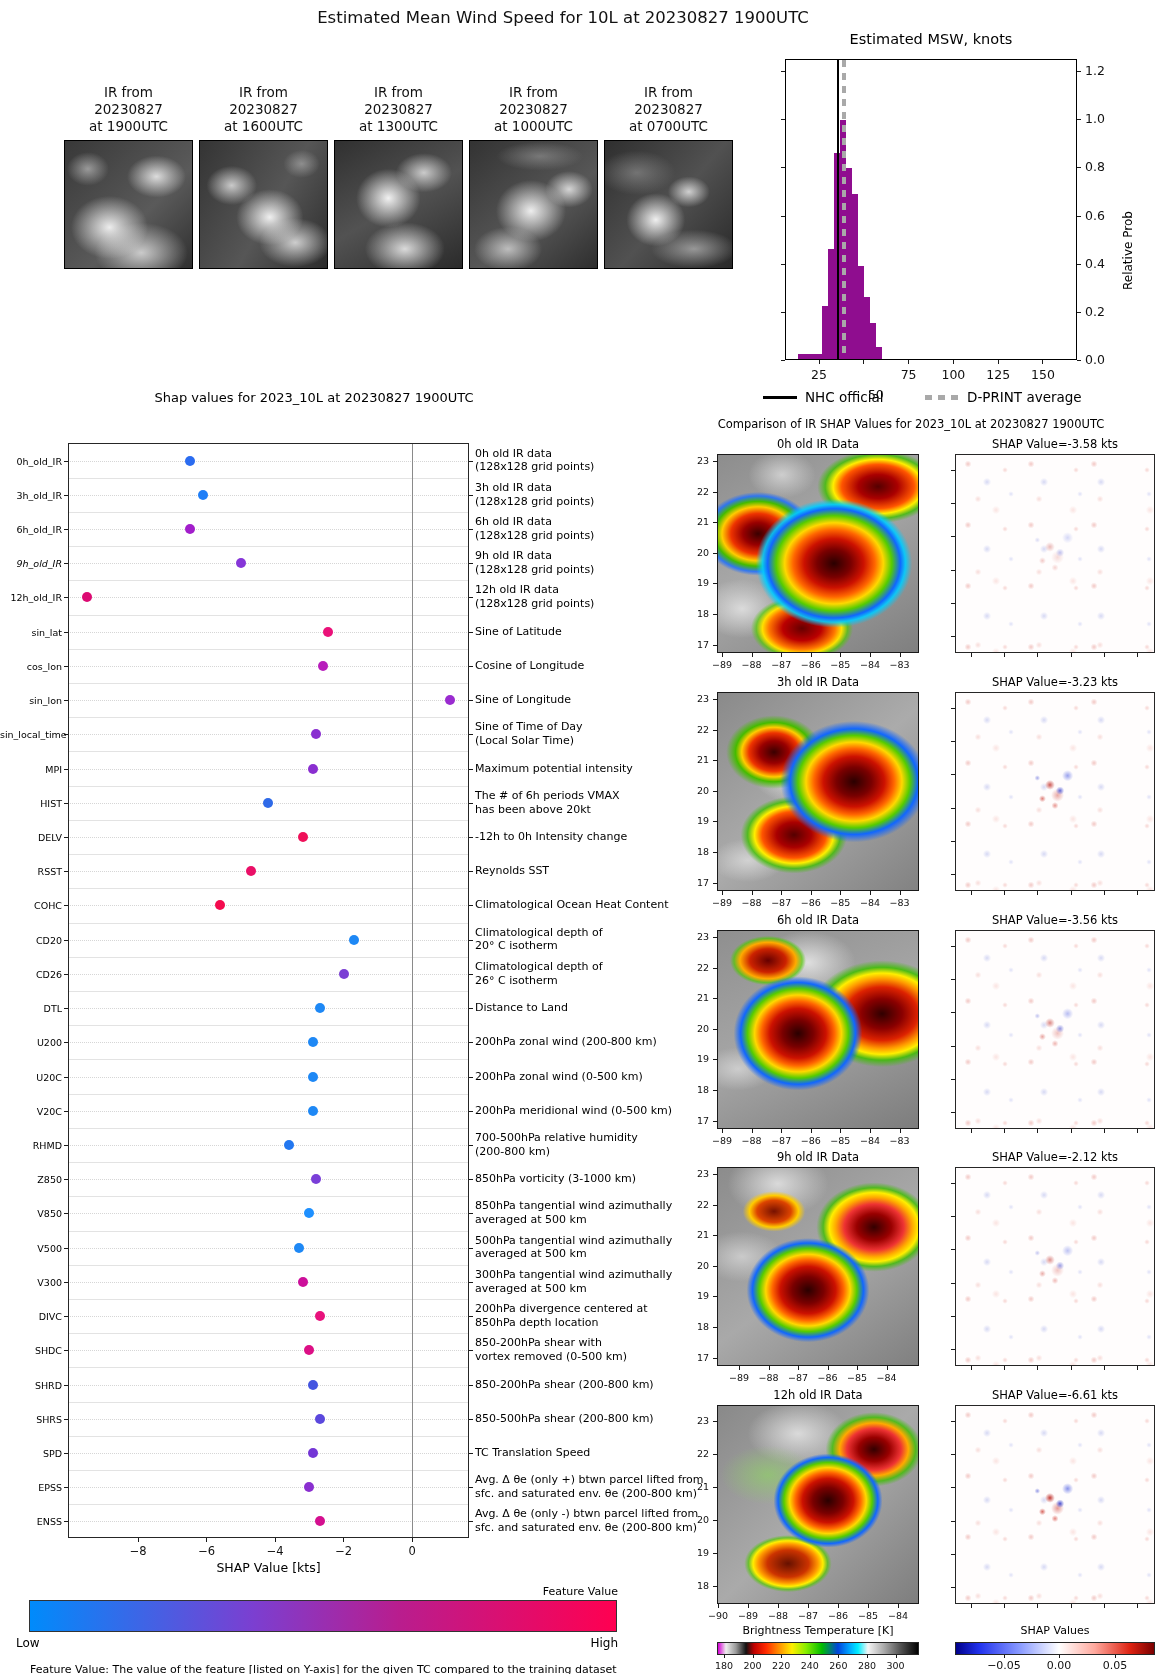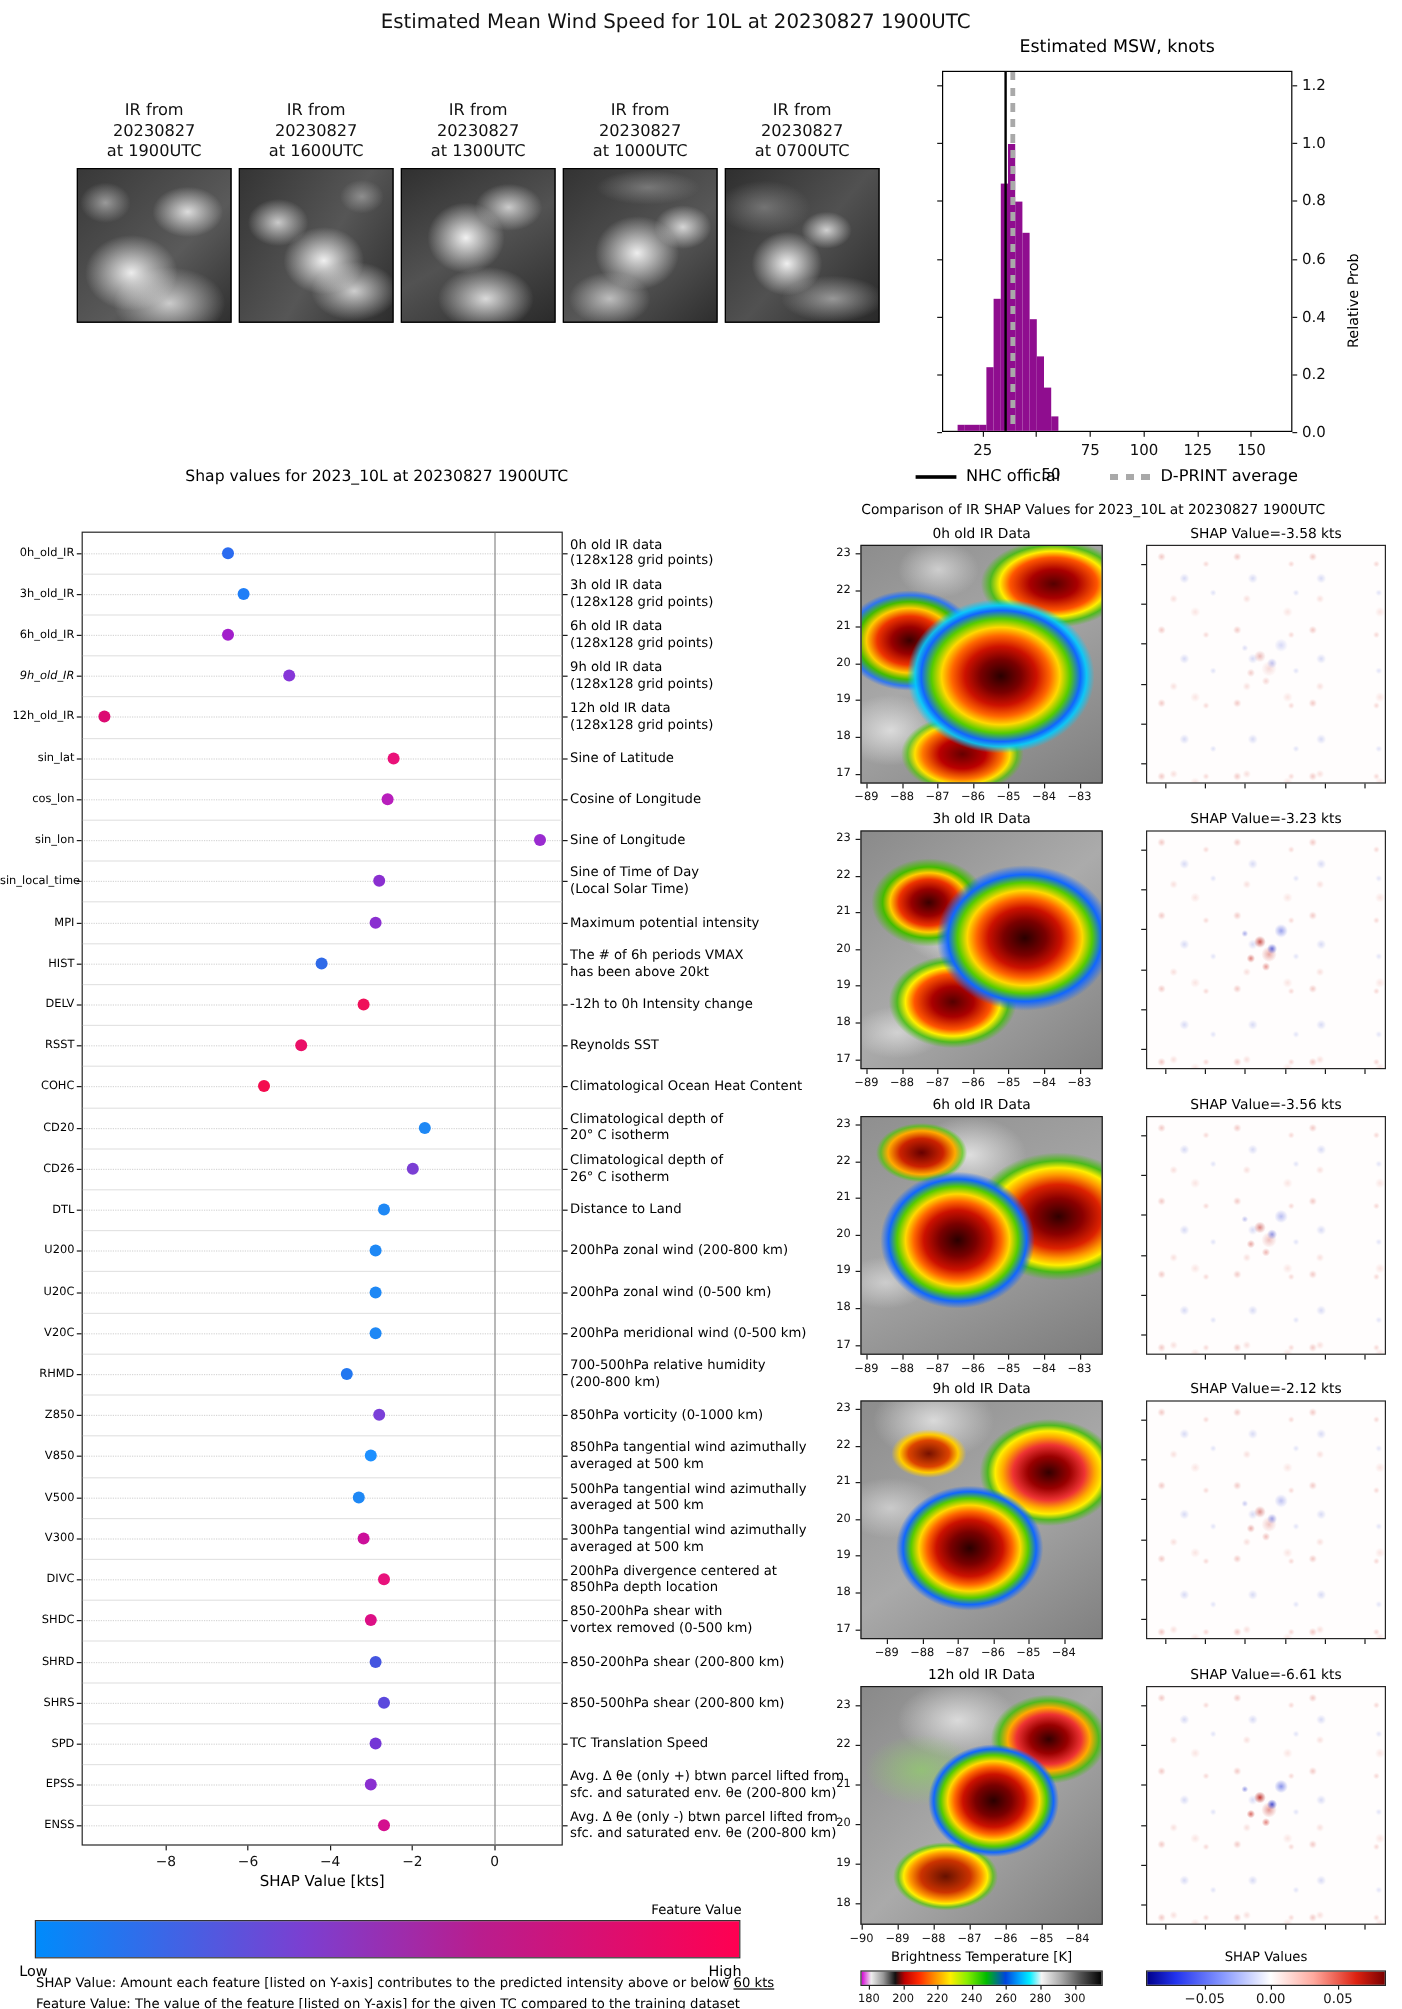--- a/index.html
+++ b/index.html
@@ -329,21 +329,21 @@
       <div class=" abs" style="left: 475px; top: 1145px; width: 250px; font-size: 11px; line-height: 13.8px; transform: translateY(-50%);">
         <div class=" abs" style="position: static;">700-500hPa relative humidity</div>
         <div class=" abs" style="position: static;">(200-800 km)</div>
       </div>
       <div class="sep abs" style="left: 69px; top: 1196.32px; width: 399px;"></div>
       <div class="dotline abs" style="left: 70px; top: 1179.22px; width: 397px;"></div>
       <div class="tick abs" style="left: 64px; top: 1179.22px; width: 4px; height: 1px;"></div>
       <div class="tick abs" style="left: 469px; top: 1179.22px; width: 4px; height: 1px;"></div>
       <div class=" abs" style="left: 0px; top: 1179.22px; width: 62px; text-align: right; font-size: 9.5px; transform: translateY(-50%); white-space: nowrap;">Z850</div>
       <div class=" abs" style="left: 475px; top: 1179.22px; width: 250px; font-size: 11px; line-height: 13.8px; transform: translateY(-50%);">
-        <div class=" abs" style="position: static;">850hPa vorticity (0-1000 km)</div>
+        <div class=" abs" style="position: static;">850hPa vorticity (3-1000 km)</div>
       </div>
       <div class="sep abs" style="left: 69px; top: 1230.54px; width: 399px;"></div>
       <div class="dotline abs" style="left: 70px; top: 1213.44px; width: 397px;"></div>
       <div class="tick abs" style="left: 64px; top: 1213.44px; width: 4px; height: 1px;"></div>
       <div class="tick abs" style="left: 469px; top: 1213.44px; width: 4px; height: 1px;"></div>
       <div class=" abs" style="left: 0px; top: 1213.44px; width: 62px; text-align: right; font-size: 9.5px; transform: translateY(-50%); white-space: nowrap;">V850</div>
       <div class=" abs" style="left: 475px; top: 1213.44px; width: 250px; font-size: 11px; line-height: 13.8px; transform: translateY(-50%);">
         <div class=" abs" style="position: static;">850hPa tangential wind azimuthally</div>
         <div class=" abs" style="position: static;">averaged at 500 km</div>
       </div>
@@ -710,16 +710,15 @@
       <div class="tick abs" style="left: 1059px; top: 1655px; width: 1px; height: 3px;"></div>
       <div class="ticklbl abs" style="left: 1034px; top: 1659px; width: 50px; text-align: center; font-size: 11px;">0.00</div>
       <div class="tick abs" style="left: 1115px; top: 1655px; width: 1px; height: 3px;"></div>
       <div class="ticklbl abs" style="left: 1090px; top: 1659px; width: 50px; text-align: center; font-size: 11px;">0.05</div>
     </div>
   <div class="sec" id="legendbar">
       <div class=" abs" style="left: 430px; top: 1585px; width: 188px; text-align: right; font-size: 11px;">Feature Value</div>
       <div class=" abs" style="left: 29px; top: 1600px; width: 588px; height: 32px; background: linear-gradient(90deg, rgb(0, 139, 251) 0%, rgb(123, 63, 209) 38%, rgb(185, 29, 142) 63%, rgb(255, 0, 81) 100%); border: 1px solid rgb(51, 51, 51); box-sizing: border-box;"></div>
       <div class=" abs" style="left: 16px; top: 1636px; font-size: 12px;">Low</div>
       <div class=" abs" style="left: 560px; top: 1636px; width: 58px; text-align: right; font-size: 12px;">High</div>
-      <div class=" abs" style="left: 30px; top: 1646px; width: 680px; font-size: 11px; white-space: nowrap;"><span>SHAP Value: Amount each feature [listed on Y-axis] contributes to the predicted intensity above or below </span><span class="u">60 kts</span></div>
       <div class=" abs" style="left: 30px; top: 1663px; width: 680px; font-size: 11px; white-space: nowrap;">Feature Value: The value of the feature [listed on Y-axis] for the given TC compared to the training dataset</div>
     </div>
 </div>
 
 </body></html>

